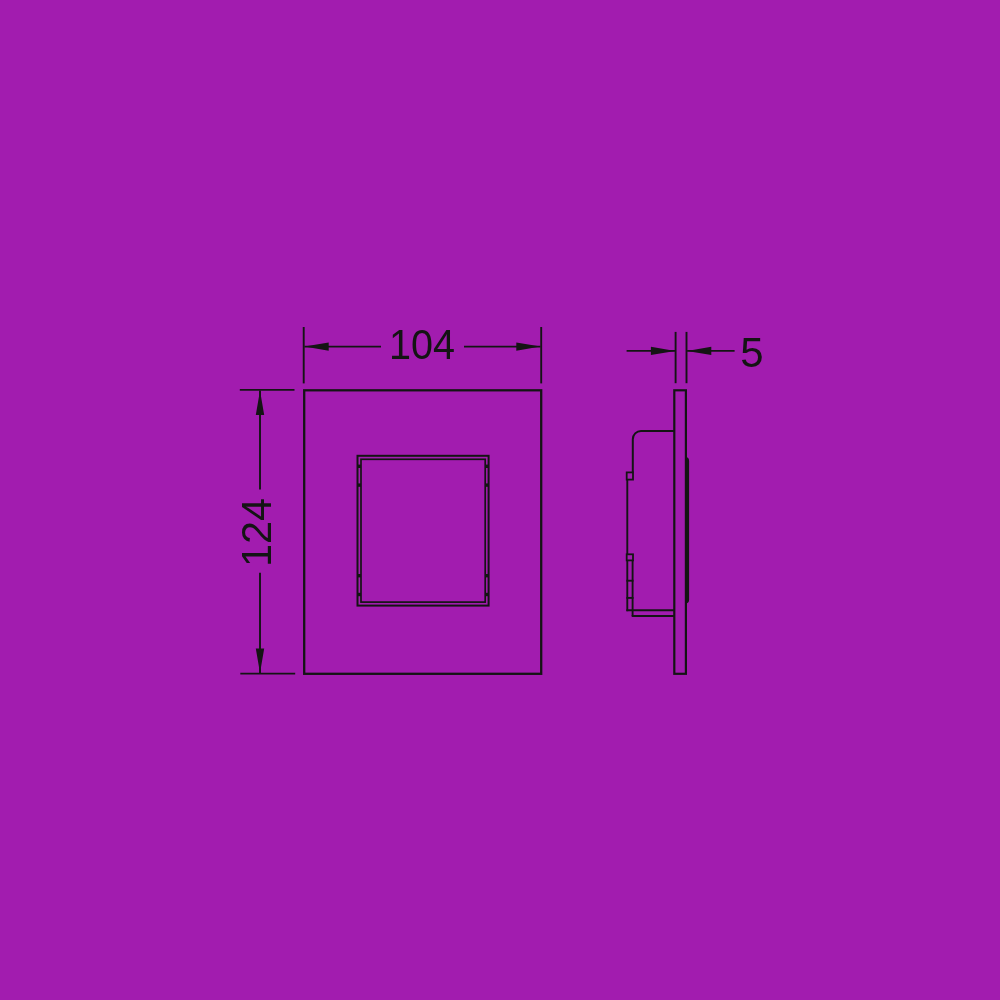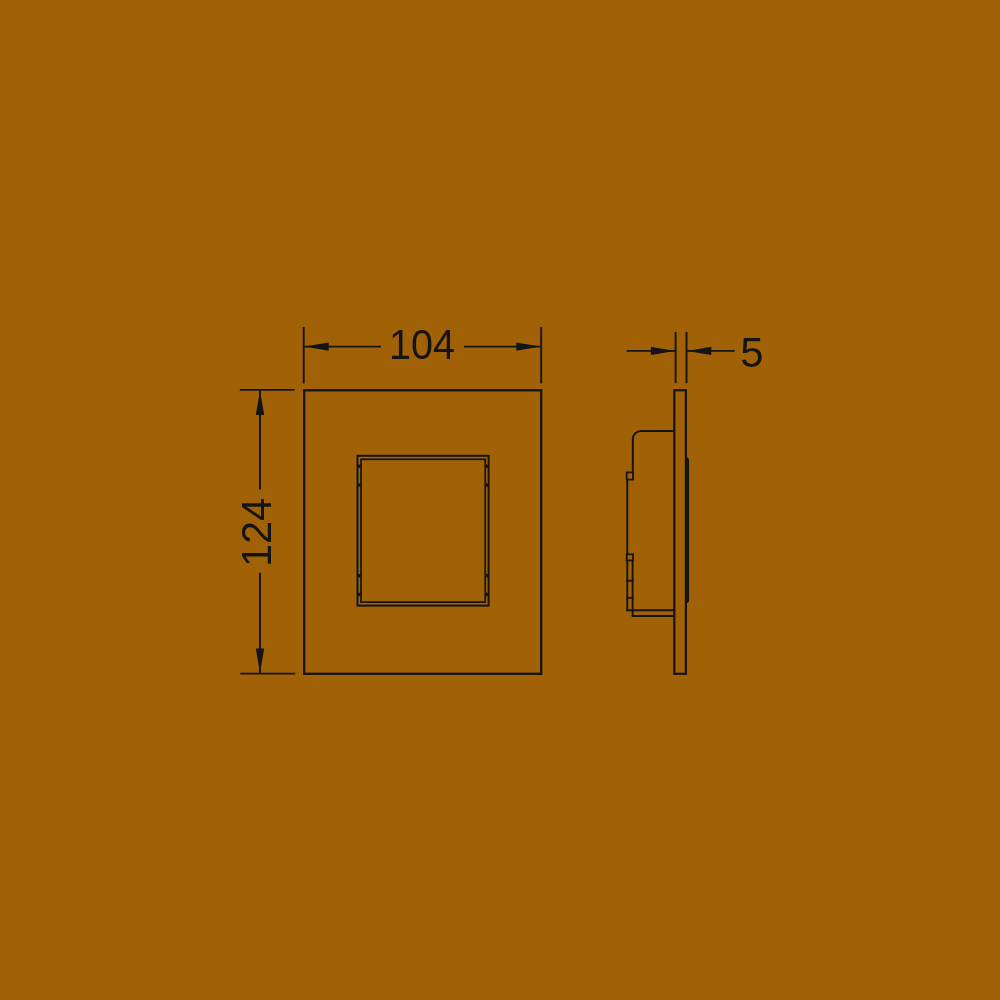--- a/index.html
+++ b/index.html
@@ -1,16 +1,16 @@
 <!DOCTYPE html>
 <html><head>
 <meta charset="utf-8">
 <style>
   html,body{margin:0;padding:0;background:#ffffff;}
-  #canvas{width:1000px;height:1000px;position:relative;background:#a16207;}
+  #canvas{width:1000px;height:1000px;position:relative;background:#a21caf;}
   svg{display:block;}
   text{font-family:"Liberation Sans",sans-serif;fill:#141414;}
 </style>
 </head>
 <body>
 <div id="canvas">
 <svg width="1000" height="1000" viewBox="0 0 1000 1000" fill="none" stroke-linecap="butt">
 
   <rect x="304.2" y="390.3" width="237" height="283.5" stroke="#141414" stroke-width="2.3"></rect>
 

